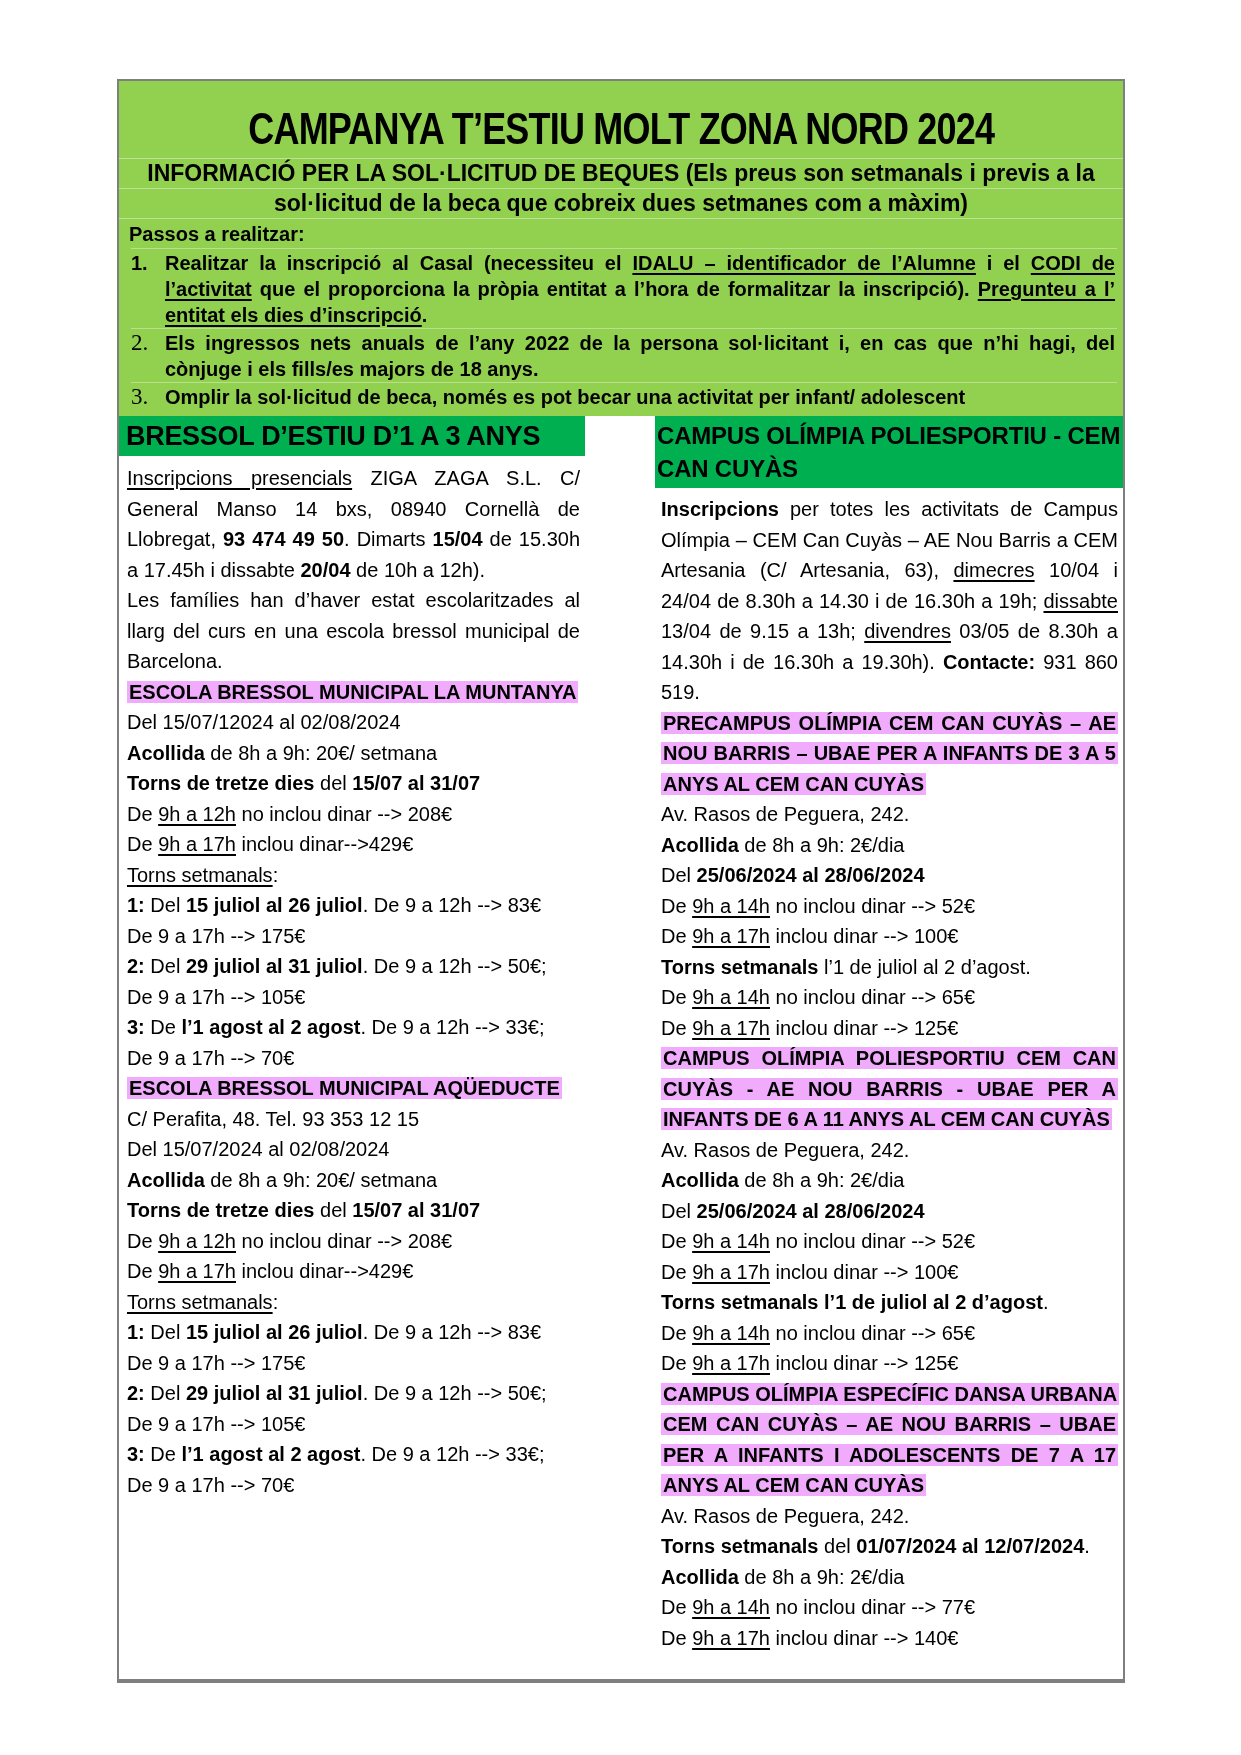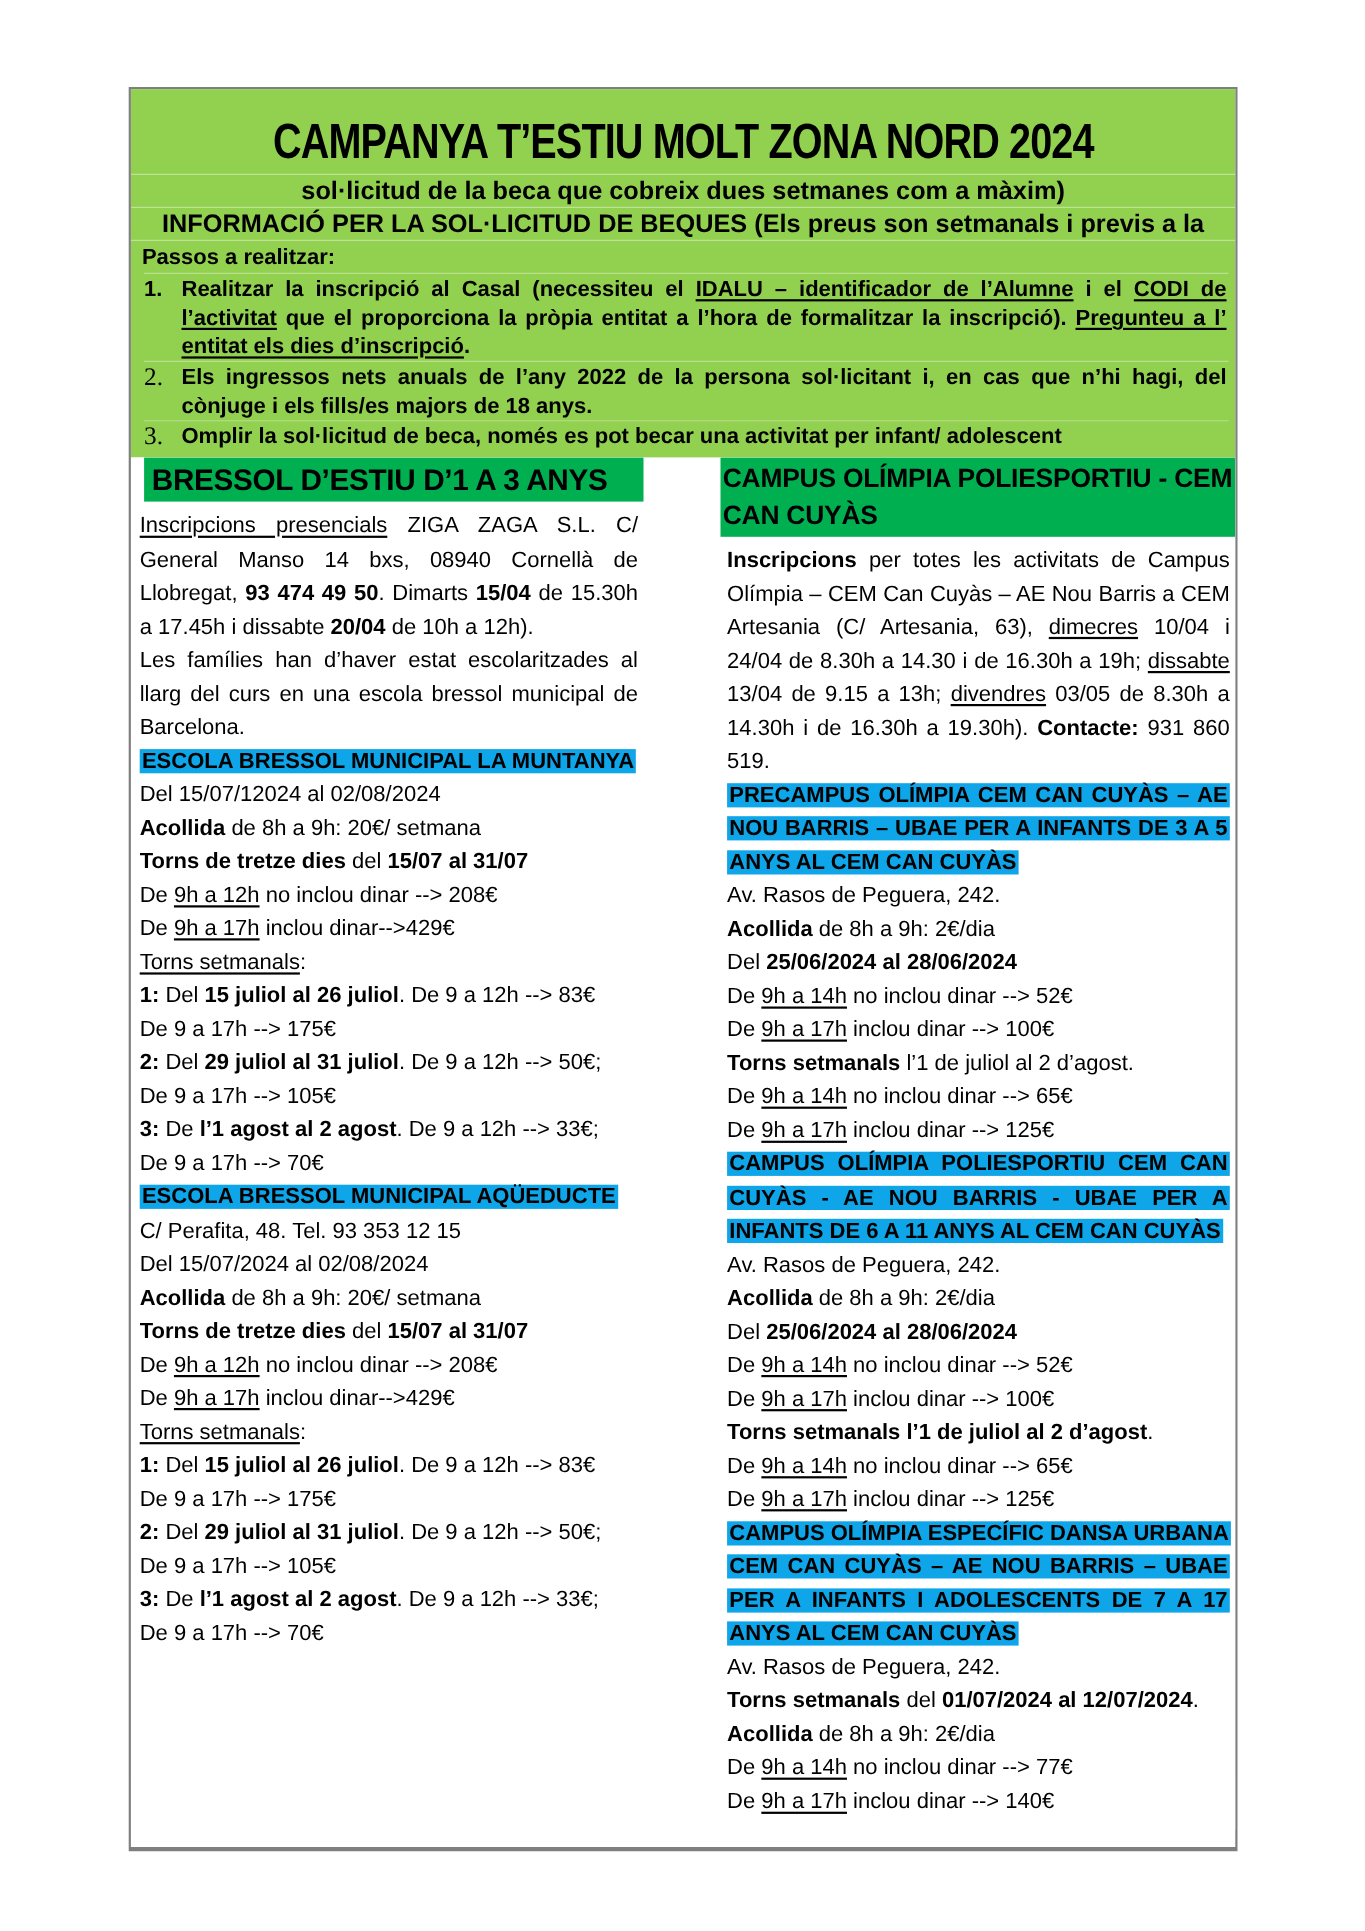--- a/index.html
+++ b/index.html
@@ -24,45 +24,45 @@
   ol.steps li.serif-num .num{font-family:"Liberation Serif", serif;font-weight:400;font-size:23px;}
   ol.steps .txt{flex:1;font-weight:bold;text-align:justify;padding-right:2px;}
 
   
   .cols{display:flex;background:#ffffff;align-items:flex-start;}
   .col{background:#ffffff;}
   .col.left{width:466px;}
   .gap{width:70px;flex:none;}
   .col.right{flex:1;}
   .col-head{margin:0;background:#00B050;color:#000;}
-  .left-head{font-size:27px;line-height:40px;padding:0 4px 0 7px;letter-spacing:-.3px;white-space:nowrap;margin-left:12px;}
+  .left-head{font-size:27px;line-height:40px;padding:0 4px 0 7px;letter-spacing:-.3px;white-space:nowrap;}
   .right-head{font-size:24px;line-height:33px;text-align:left;padding:3px 2px;letter-spacing:-.2px;}
   .body{padding:7px 5px 10px 8px;}
   .col.right .body{padding:6px 5px 10px 6px;}
 
   p.blk{margin:0;font-size:20px;line-height:30.5px;text-align:left;}
   p.blk.pj{text-align:justify;}
   p.blk.cyan{text-align:justify;font-weight:bold;line-height:30.5px;}
-  p.blk.cyan .hl{background:#0ea5e9;padding:0 2px;
+  p.blk.cyan .hl{background:#f0abfc;padding:0 2px;
                  box-decoration-break:clone;-webkit-box-decoration-break:clone;}
   .b{font-weight:bold;}
   .u{text-decoration:underline;text-underline-offset:3px;}
 </style>
 </head>
 <body>
 
 <div class="page">
   <div class="doc">
 
     <header class="top">
       <div class="title-row">
         <span class="title-text">CAMPANYA T’ESTIU MOLT ZONA NORD 2024</span>
       </div>
+      <div class="sub-row">INFORMACIÓ PER LA SOL·LICITUD DE BEQUES (Els preus son setmanals i previs a la</div>
       <div class="sub-row">sol·licitud de la beca que cobreix dues setmanes com a màxim)</div>
-      <div class="sub-row">INFORMACIÓ PER LA SOL·LICITUD DE BEQUES (Els preus son setmanals i previs a la</div>
       <div class="passos">Passos  a realitzar:</div>
       <ol class="steps" id="steps">
           <li>
             <span class="num">1.</span>
             <span class="txt"><span class="b">Realitzar la inscripció al Casal (necessiteu el </span><span class="b u">IDALU – identificador de l’Alumne</span><span class="b"> i el </span><span class="b u">CODI de l’activitat</span><span class="b"> que el proporciona la pròpia entitat a l’hora de formalitzar la inscripció). </span><span class="b u">Pregunteu a l’ entitat els dies d’inscripció</span><span class="b">.</span></span>
           </li>
           <li class="serif-num">
             <span class="num">2.</span>
             <span class="txt"><span class="b">Els ingressos nets anuals de l’any 2022 de la persona sol·licitant i, en cas que n’hi hagi, del cònjuge i els fills/es majors de 18 anys.</span></span>
           </li>

